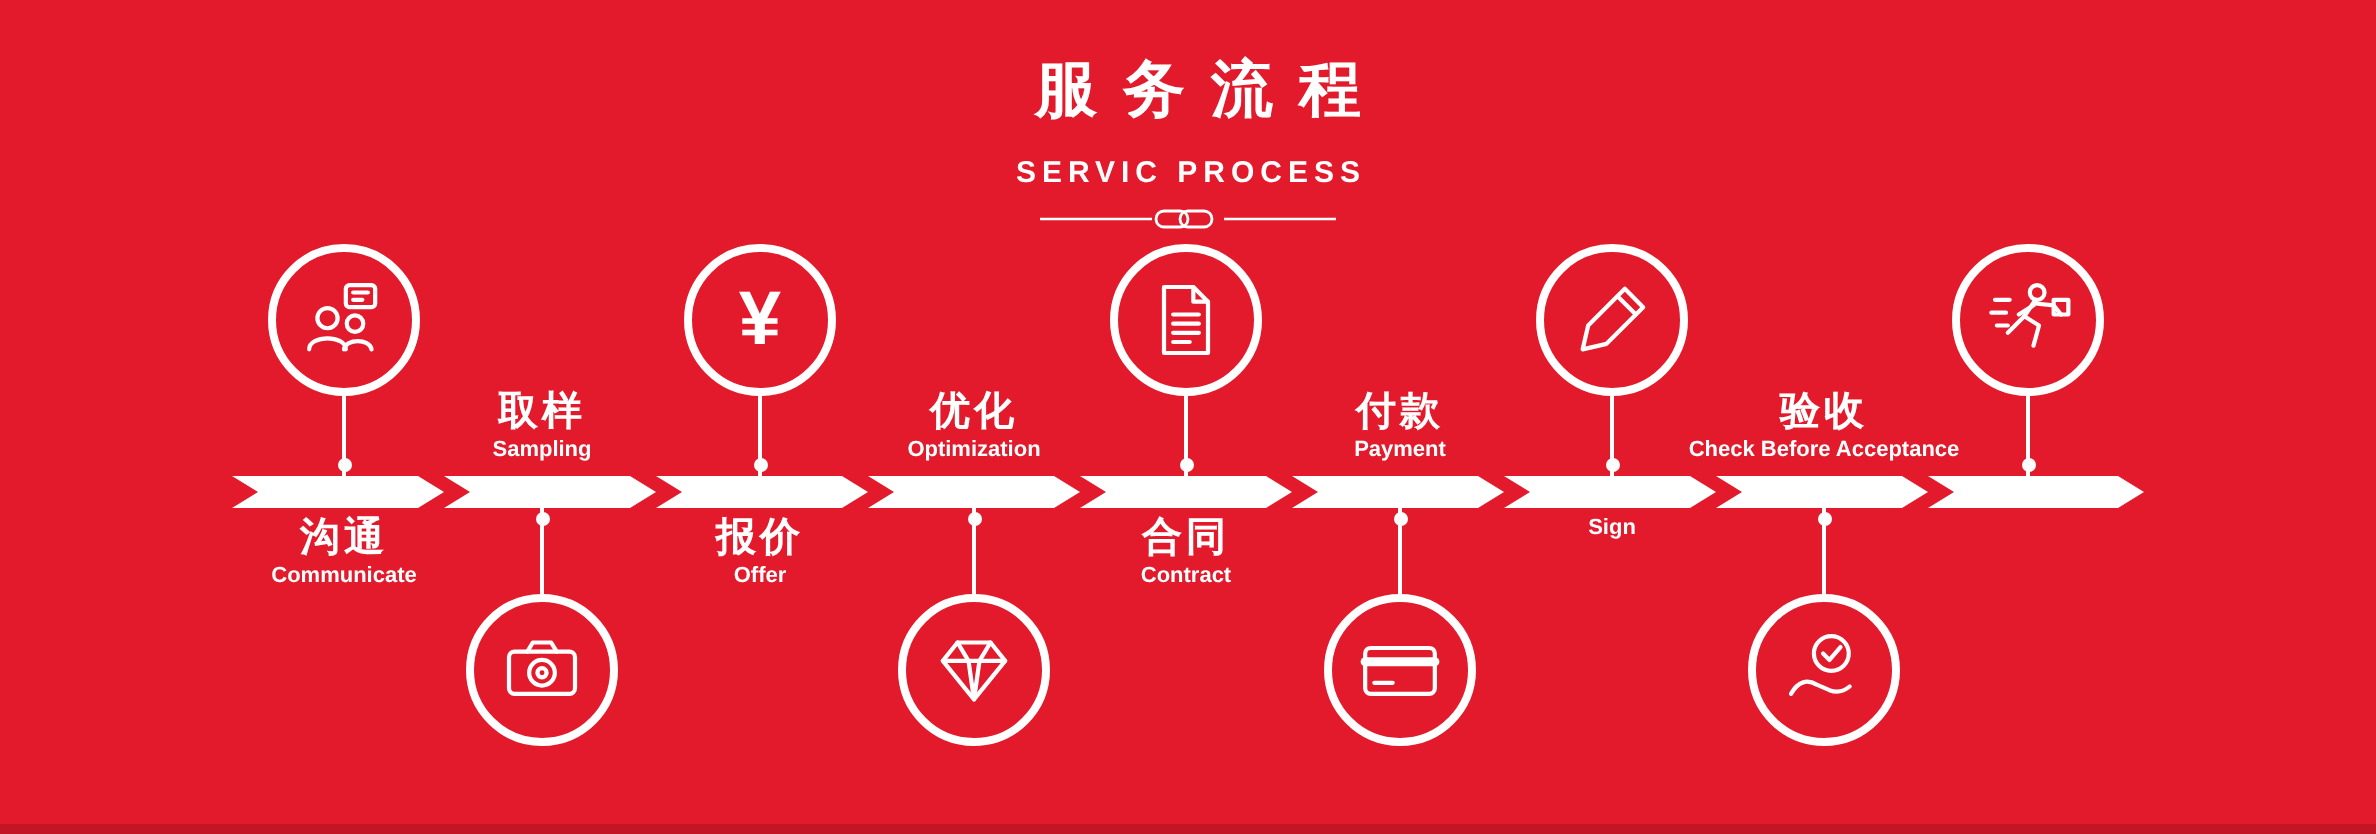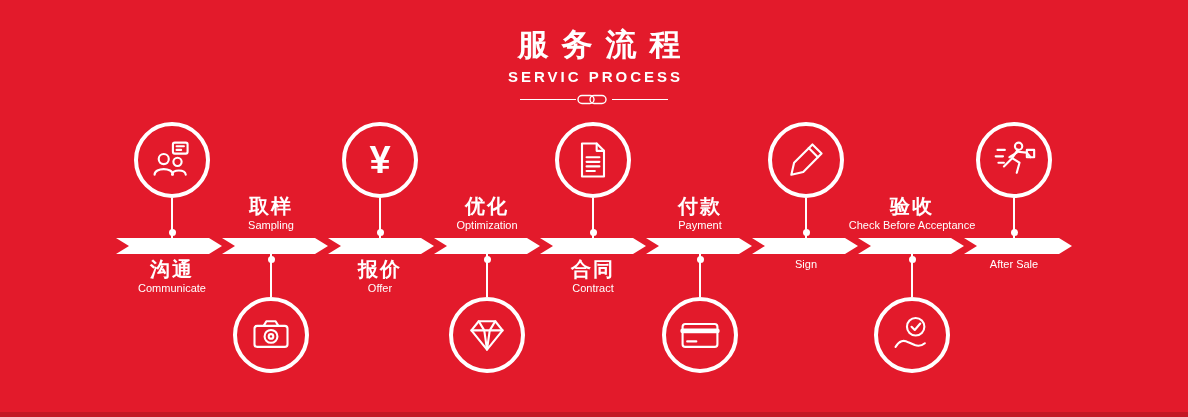--- a/index.html
+++ b/index.html
@@ -8,39 +8,39 @@
 
   .canvas{
     position:relative; width:1188px; height:417px;
     background:var(--background,#e31a2b);
     color:#fff; overflow:hidden; margin:0 auto;
   }
 
   
   .header{ position:absolute; top:24px; left:0; width:100%; text-align:center; }
   .title{ font-size:31px; font-weight:bold; letter-spacing:13px; text-indent:13px;margin-left:10px; }
-  .subtitle{ font-size:15px; font-weight:bold; letter-spacing:3px; text-indent:3px; margin-top:2px; }
+  .subtitle{ font-size:15px; font-weight:bold; letter-spacing:3px; text-indent:3px; margin-top:12px; }
   .divider{ margin-top:7px; }
 
   
   .band{ position:absolute; left:116px; top:238px; width:956px; height:16px; }
 
   
   .circle{
     position:absolute; width:76px; height:76px; border:4px solid #fff;
     border-radius:50%; display:flex; align-items:center; justify-content:center;
   }
   .icon{ width:44px; height:44px; stroke:#fff; fill:none; stroke-width:2.3;
          stroke-linecap:round; stroke-linejoin:round; }
   .glyph{ font-size:38px; font-weight:bold; line-height:1; color:#fff; }
   .vline{ position:absolute; width:2px; background:#fff; }
   .dot{ position:absolute; width:7px; height:7px; border-radius:50%; background:#fff; }
   .label{ position:absolute; width:180px; text-align:center; }
   .zh{ font-size:20px; font-weight:bold; letter-spacing:2px; line-height:24px; }
-  .en{ font-size:11px; font-weight:400; margin-top:1px; }
+  .en{ font-size:11px; font-weight:700; margin-top:1px; }
 
   .bottom-strip{ position:absolute; left:0; bottom:0; width:100%; height:5px;
                  background:rgba(0,0,0,0.14); }
 </style>
 </head>
 <body>
 
 <div class="canvas">
 
   <div class="header">
@@ -202,18 +202,17 @@
         <path d="M22 22l-9 9"></path>
         <path d="M28 15l10 1 4 5"></path>
         <path d="M27 16l-8 5"></path>
         <rect x="38" y="13" width="8" height="8"></rect>
         <path d="M6 13h8M4 20h8M7 27h6"></path>
       </svg>
     </div>
     <div class="vline" style="left:1013px;top:198px;height:40px"></div>
     <div class="dot" style="left:1010.5px;top:229px"></div>
     <div class="label" style="left:924px;top:257px">
-      <div class="en">After Sale</div>
     </div>
   </div>
 
   <div class="bottom-strip"></div>
 </div>
 
 </body></html>

